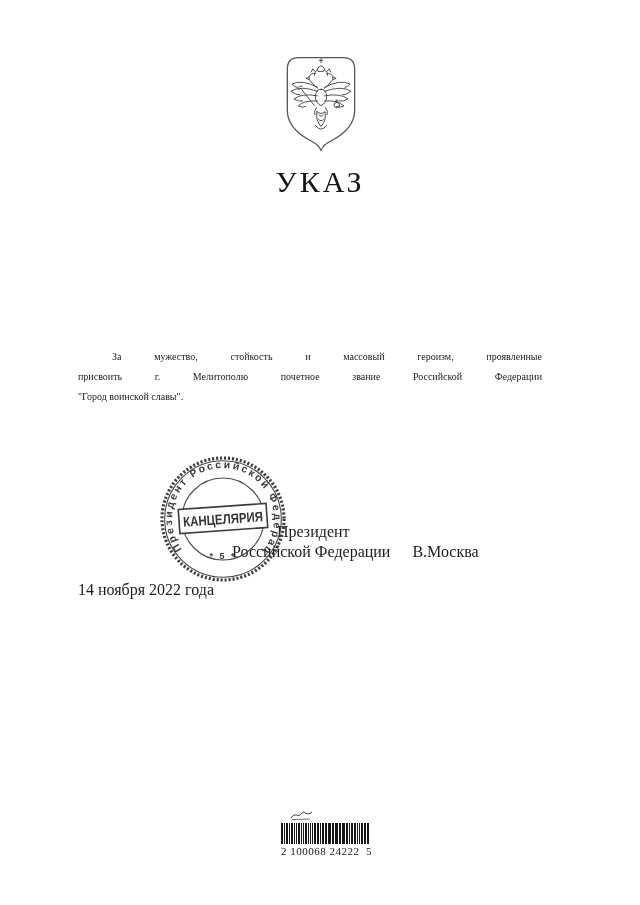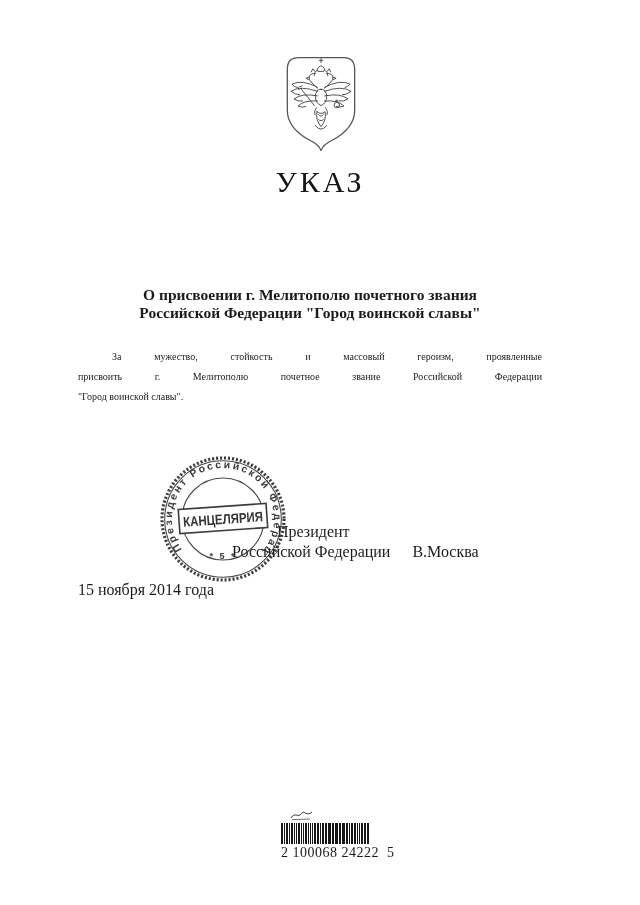--- a/index.html
+++ b/index.html
@@ -50,21 +50,21 @@
   .stamp .ring-bottom{font-family:"Liberation Sans",sans-serif;font-size:9px;font-weight:bold;fill:#2c2c2c;text-anchor:middle;letter-spacing:2px;}
   .stamp .kanz-box{fill:#ffffff;stroke:#2c2c2c;stroke-width:1.6;}
   .stamp .kanz-text{font-family:"Liberation Sans",sans-serif;font-size:14px;font-weight:bold;fill:#242424;text-anchor:middle;}
   
   .dateblock{position:absolute;left:78px;top:580px;font-size:16px;line-height:19.5px;}
   
   .barcode{position:absolute;left:281px;top:808px;width:90px;}
   .ink-mark{display:block;margin-left:8px;}
   .bars{display:flex;justify-content:space-between;align-items:stretch;width:88px;height:21px;margin-top:2px;}
   .bars span{background:#161616;height:100%;flex:0 0 auto;}
-  .digits{font-size:14px;letter-spacing:0.5px;margin-top:1px;white-space:pre;color:#1a1a1a;text-align:right;width:90px;}
+  .digits{font-size:11px;letter-spacing:0.5px;margin-top:1px;white-space:pre;color:#1a1a1a;text-align:right;width:90px;}
 </style>
 </head>
 <body>
 
 <div class="page">
 
   <svg class="emblem" viewBox="0 0 82 98" aria-hidden="true">
     <g fill="none" stroke="#555555" stroke-width="1.3" stroke-linecap="round" stroke-linejoin="round">
       <path d="M 8,17 Q 8,5.5 19,5.5 L 63,5.5 Q 74,5.5 74,17 L 74,57 Q 74,75 51,87 Q 43.5,90.5 41,96.5 Q 38.5,90.5 31,87 Q 8,75 8,57 Z"></path>
     </g>
@@ -105,24 +105,20 @@
       <path d="M 36.5,54.5 Q 33.5,58.5 35,61.5 M 45.5,54.5 Q 48.5,58.5 47,61.5"></path>
 
       <path d="M 37,58.5 Q 41,62 45,58.5 Q 46.5,67 41,73 Q 35.5,67 37,58.5 Z"></path>
       <path d="M 38.7,61.5 Q 41,64.5 43.3,61.5 M 38.5,66 Q 41,69 43.5,66"></path>
       <path d="M 35.5,72 Q 41,79.5 46.5,72"></path>
     </g>
   </svg>
 
   <div class="title">УКАЗ</div>
 
-  <div class="subject">
-    <div>О присвоении г. Мелитополю почетного звания</div>
-    <div>Российской Федерации "Город воинской славы"</div>
-  </div>
 
   <div class="body-text">
     <div class="body-line first">За мужество, стойкость и массовый героизм, проявленные</div>
     <div class="body-line">присвоить г. Мелитополю почетное звание Российской Федерации</div>
     <div class="body-line last">"Город воинской славы".</div>
   </div>
 
   <div class="signature">
     <div class="sig-title1">Президент</div>
     <div class="sig-row">
@@ -142,21 +138,21 @@
       <textPath href="#ringPath" startOffset="2" textLength="244" lengthAdjust="spacing">Президент Российской Федерации</textPath>
     </text>
     <text class="ring-bottom" x="65" y="104.5">* 5 *</text>
     <g transform="rotate(-4 65 65)">
       <rect class="kanz-box" x="21" y="52.5" width="88" height="24"></rect>
       <text class="kanz-text" x="65" y="70" textLength="80" lengthAdjust="spacingAndGlyphs">КАНЦЕЛЯРИЯ</text>
     </g>
   </svg>
 
   <div class="dateblock">
-    <div>15 ноября 2014 года</div>
+    <div>14 ноября 2022 года</div>
   </div>
 
   <div class="barcode">
     <svg class="ink-mark" width="26" height="13" viewBox="0 0 26 13" aria-hidden="true">
       <path d="M 2,10 C 6,3 9,11 13,5 C 15,2 18,9 23,4" fill="none" stroke="#3a3a3a" stroke-width="1"></path>
       <path d="M 3,11.6 L 21,11" fill="none" stroke="#4a4a4a" stroke-width="0.8"></path>
     </svg>
     <div class="bars">
         <span style="width: 2px;"></span>
         <span style="width: 0.8px;"></span>

